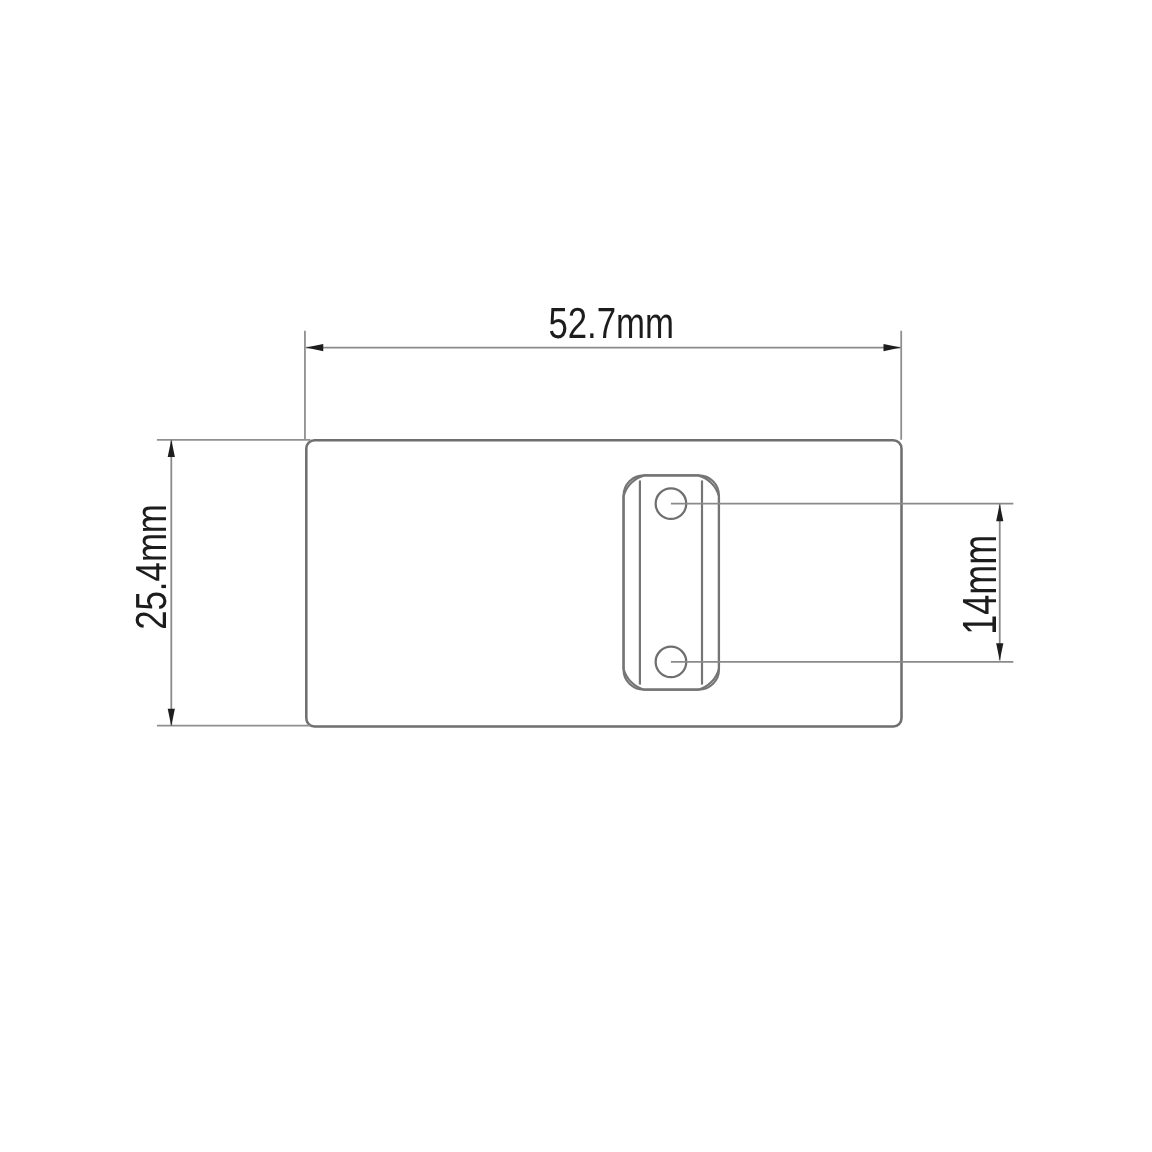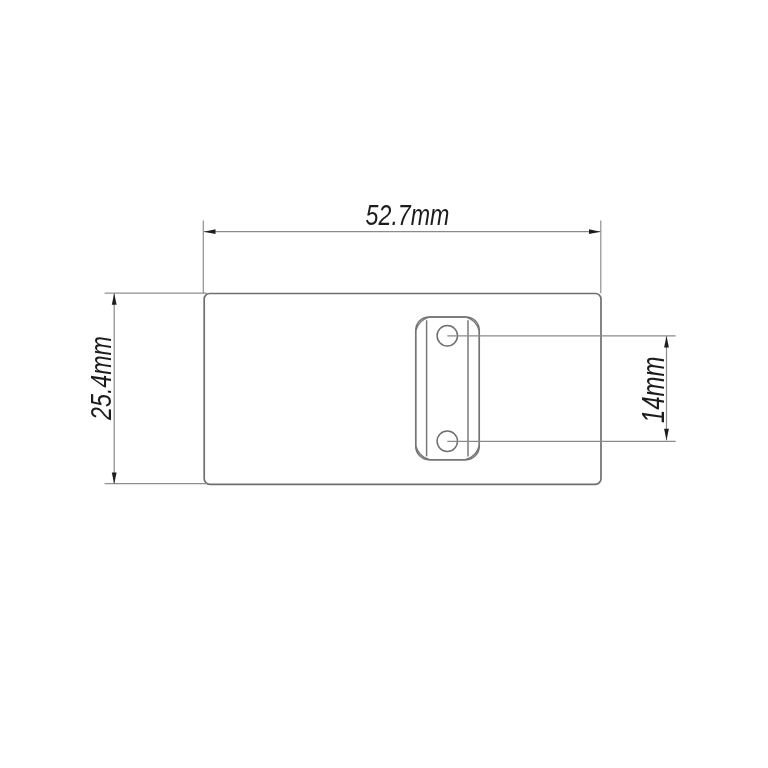--- a/index.html
+++ b/index.html
@@ -1,16 +1,16 @@
 <!DOCTYPE html>
 <html><head>
 <meta charset="utf-8">
 <style>
   html,body{margin:0;padding:0;background:#ffffff;}
-  .wrap{width:768px;height:768px;position:relative;overflow:hidden;background:#fff;font-style:italic;}
+  .wrap{width:768px;height:768px;position:relative;overflow:hidden;background:#fff;}
   
   svg{display:block;}
   text{font-family:"Liberation Sans",sans-serif;fill:#1c1c1c;}
 </style>
 </head>
 <body>
 <div class="wrap">
 <svg width="768" height="768" viewBox="0 0 768 768">
 
   <rect x="204.2" y="293.5" width="396.8" height="190.8" rx="5.5" fill="none" stroke="#6f6f6f" stroke-width="1.7"></rect>

